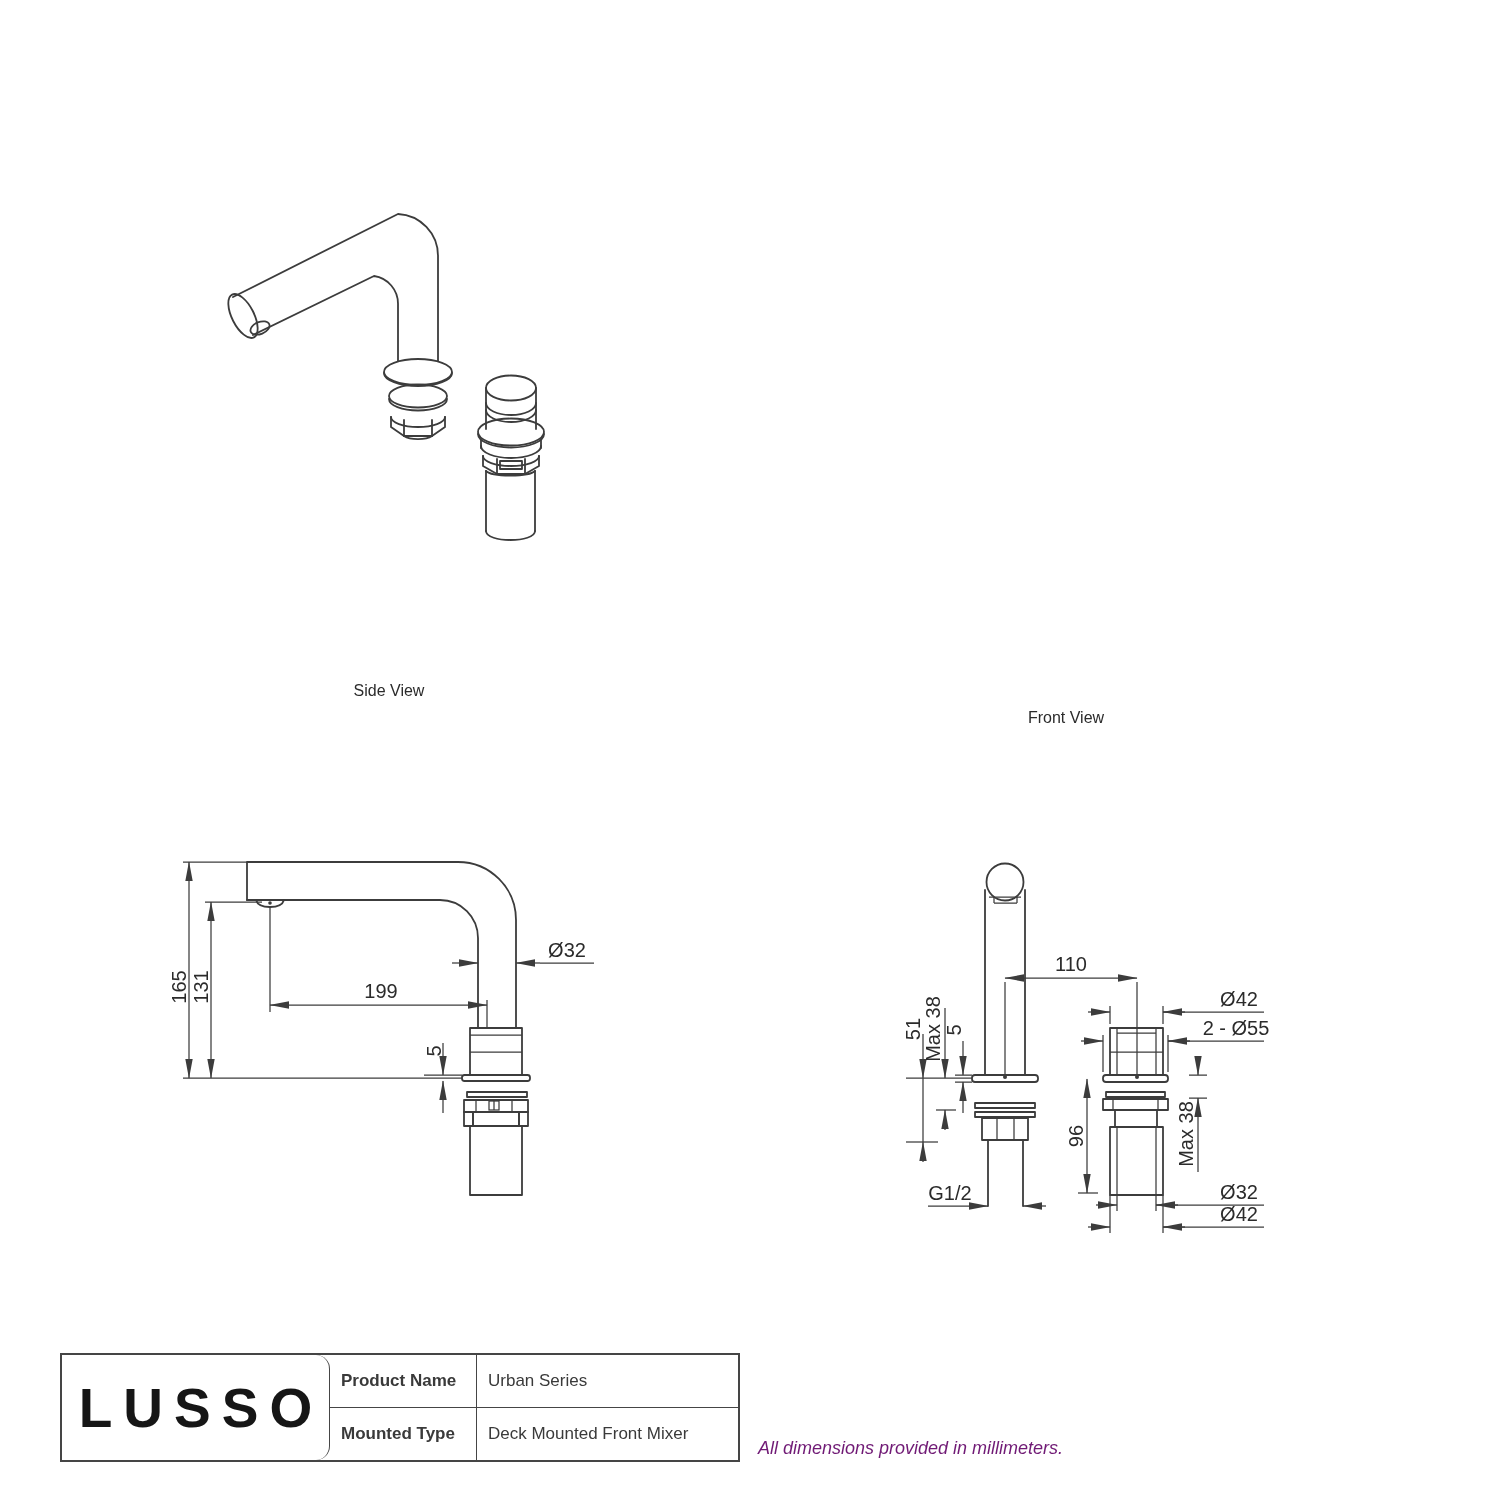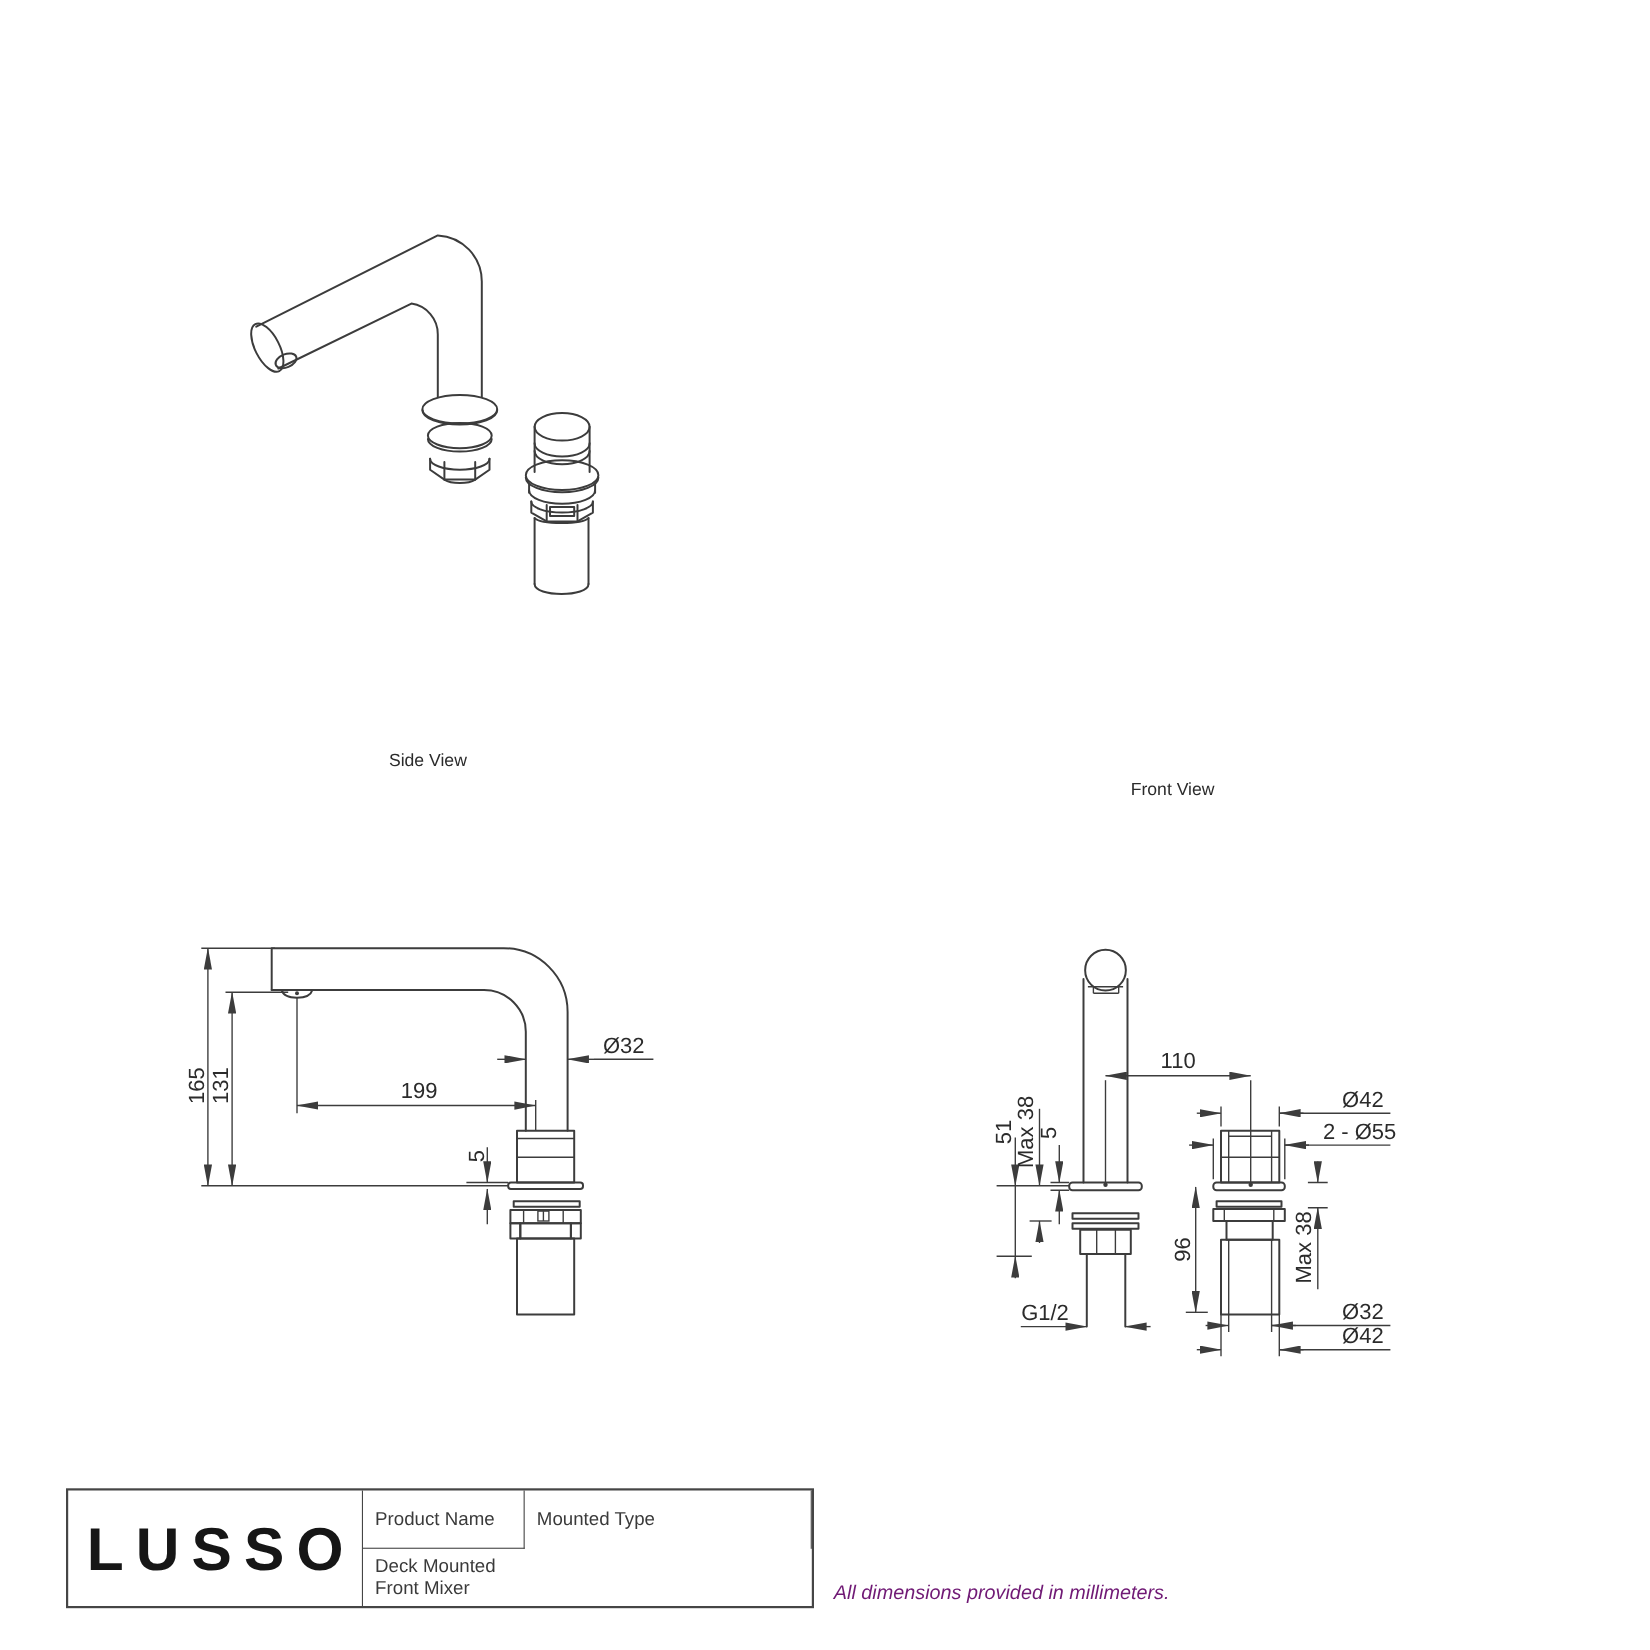--- a/index.html
+++ b/index.html
@@ -10,25 +10,25 @@
   svg.drawing .thin{fill:none;stroke:var(--line,#3c3c3c);stroke-width:1.25;}
   svg.drawing .dim{fill:none;stroke:var(--line,#3c3c3c);stroke-width:1.25;}
   svg.drawing text{fill:var(--text,#2b2b2b);font-family:"Liberation Sans",sans-serif;}
   .dimtxt{font-size:20px;}
   .viewlbl{font-size:16px;fill:#1c1c1c;}
   .dot{fill:var(--line,#3c3c3c);stroke:none;}
   
   .titleblock{position:absolute;left:60px;top:1353px;width:680px;height:109px;
     border:2px solid #454545;box-sizing:border-box;display:flex;background:#fff;}
   .tb-logo{width:268px;border-right:1.6px solid #454545;display:flex;align-items:center;justify-content:center;
-    font-size:55px;font-weight:700;letter-spacing:0.2em;color:#161616;padding-left:0.2em;box-sizing:border-box;}
+    font-size:55px;font-weight:700;letter-spacing:0.2em;color:#161616;padding-left:0.2em;box-sizing:border-box;border-radius:14px;}
   .tb-grid{flex:1;display:grid;grid-template-columns:147px 1fr;grid-template-rows:1fr 1fr;}
   .tb-cell{display:flex;align-items:center;padding-left:11px;font-size:17px;color:#3a3a3a;box-sizing:border-box;}
   .tb-cell.r1{border-bottom:1.6px solid #454545;}
-  .tb-cell.lab{border-right:1.6px solid #454545;}
+  .tb-cell.lab{border-right:1.6px solid #454545;font-weight:bold;}
   .note{position:absolute;left:758px;top:1438px;font-style:italic;font-size:18px;color:#701a75;}
 </style>
 </head>
 <body>
 
 <div class="canvas">
 
 <svg class="drawing" width="1500" height="1500" viewBox="0 0 1500 1500">
   <defs>
     <marker id="arr" viewBox="0 0 16 6" refX="15.5" refY="3" markerWidth="16" markerHeight="6" orient="auto-start-reverse">
@@ -192,20 +192,21 @@
     <text class="dimtxt" x="1236" y="1035" text-anchor="middle">2 - Ø55</text>
     <text class="dimtxt" x="1239" y="1199" text-anchor="middle">Ø32</text>
     <text class="dimtxt" x="1239" y="1221" text-anchor="middle">Ø42</text>
   </g>
 </svg>
 
   <div class="titleblock">
     <div class="tb-logo">LUSSO</div>
     <div class="tb-grid">
       <div class="tb-cell r1 lab">Product Name</div>
+      <div class="tb-cell r1">Urban Series</div>
       <div class="tb-cell lab">Mounted Type</div>
       <div class="tb-cell">Deck Mounted Front Mixer</div>
     </div>
   </div>
 
   <div class="note">All dimensions provided in millimeters.</div>
 
 </div>
 
 </body></html>

